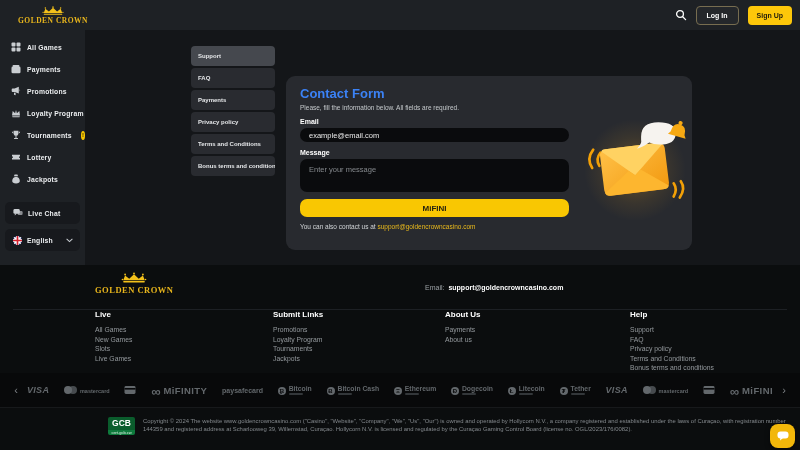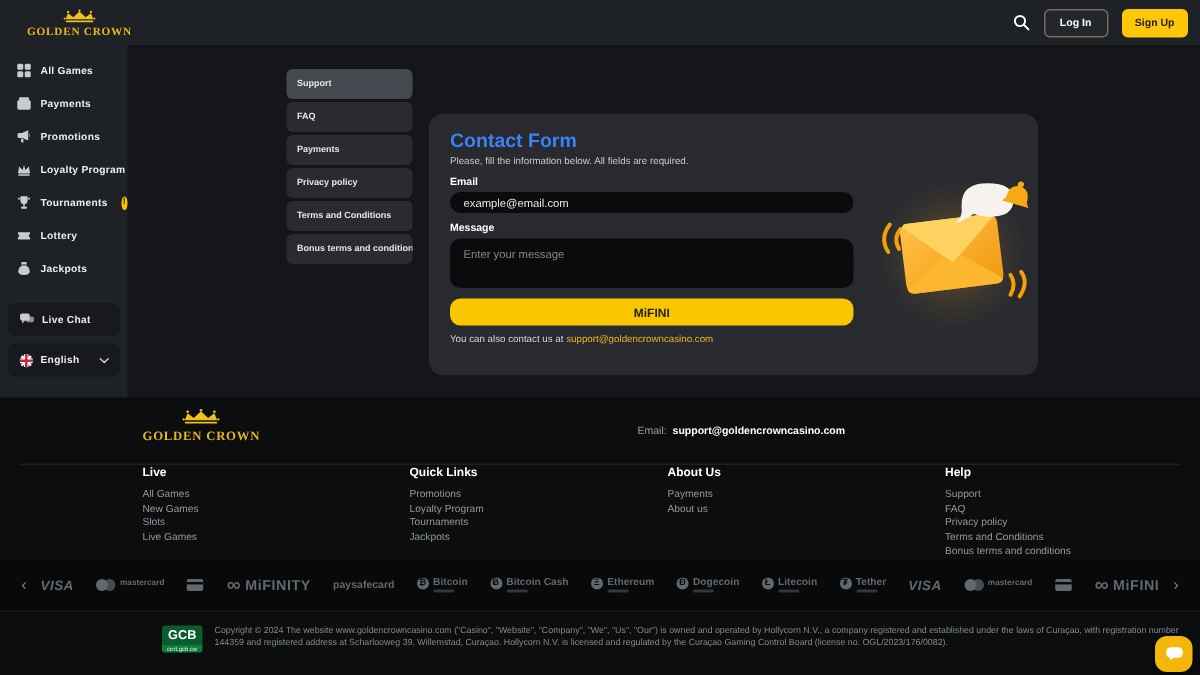--- a/index.html
+++ b/index.html
@@ -69,21 +69,21 @@
   .f-divider2{position:absolute;left:0;right:0;top:142px;border-top:1px solid #17191b;}
   .f-col{position:absolute;top:45px;}
   .f-col .hd{font-size:8px;font-weight:bold;color:#fff;margin-bottom:7px;}
   .f-col a{display:block;font-size:6.8px;color:#94999d;margin-bottom:2.5px;line-height:7px;text-decoration:none;cursor:pointer;}
   .col-1{left:95px;}.col-2{left:273px;}.col-3{left:445px;}.col-4{left:630px;}
 
   .pay-strip{position:absolute;left:0;top:108px;width:800px;height:34px;background:#08090a;display:flex;align-items:center;
     padding:0 10px;box-sizing:border-box;}
   .pay-arrow{color:#7c8185;font-size:11px;width:12px;text-align:center;cursor:pointer;flex:none;line-height:11px;}
   .pay-track{flex:1;display:flex;align-items:center;justify-content:space-between;overflow:hidden;padding:0 5px;}
-  .pay{color:#63686c;display:flex;align-items:flex-start;gap:3px;white-space:nowrap;flex:none;}
+  .pay{color:#63686c;display:flex;align-items:flex-end;gap:3px;white-space:nowrap;flex:none;}
   .visa-txt{font-size:9px;font-weight:800;font-style:italic;letter-spacing:.3px;}
   .mc{position:relative;width:13px;height:8px;display:inline-block;flex:none;}
   .mc i{position:absolute;width:8px;height:8px;border-radius:50%;background:#63686c;top:0;}
   .mc i.c2{left:5px;opacity:.7;}
   .mc-txt{font-size:5.5px;font-weight:bold;}
   .cardic{display:flex;color:#63686c;}
   .inf{font-size:13px;font-weight:800;line-height:9px;}
   .mif-txt{font-size:9.5px;font-weight:800;letter-spacing:.4px;}
   .paysafe{font-size:7px;font-weight:bold;}
   .c-ic{width:8px;height:8px;border-radius:50%;background:#63686c;color:#08090a;font-size:6px;display:flex;
@@ -311,21 +311,21 @@
     <div class="f-divider"></div>
 
     <div class="f-col col-1">
       <div class="hd">Live</div>
       <a>All Games</a>
       <a>New Games</a>
       <a>Slots</a>
       <a>Live Games</a>
     </div>
     <div class="f-col col-2">
-      <div class="hd">Quick Links</div>
+      <div class="hd">Submit Links</div>
       <a>Promotions</a>
       <a>Loyalty Program</a>
       <a>Tournaments</a>
       <a>Jackpots</a>
     </div>
     <div class="f-col col-3">
       <div class="hd">About Us</div>
       <a>Payments</a>
       <a>About us</a>
     </div>

